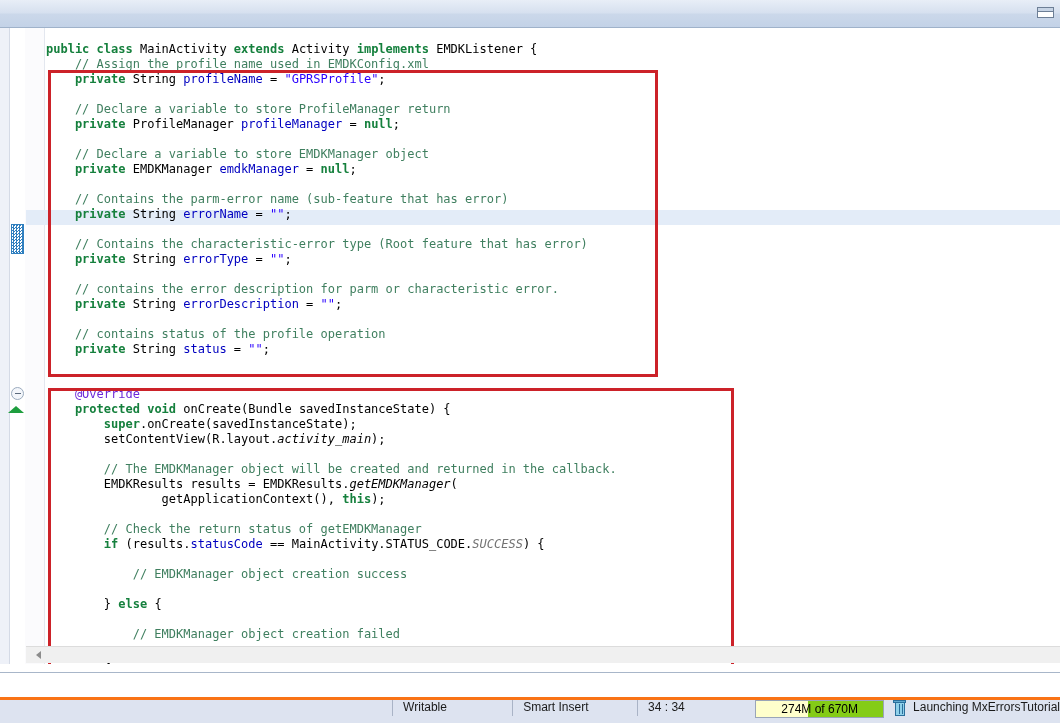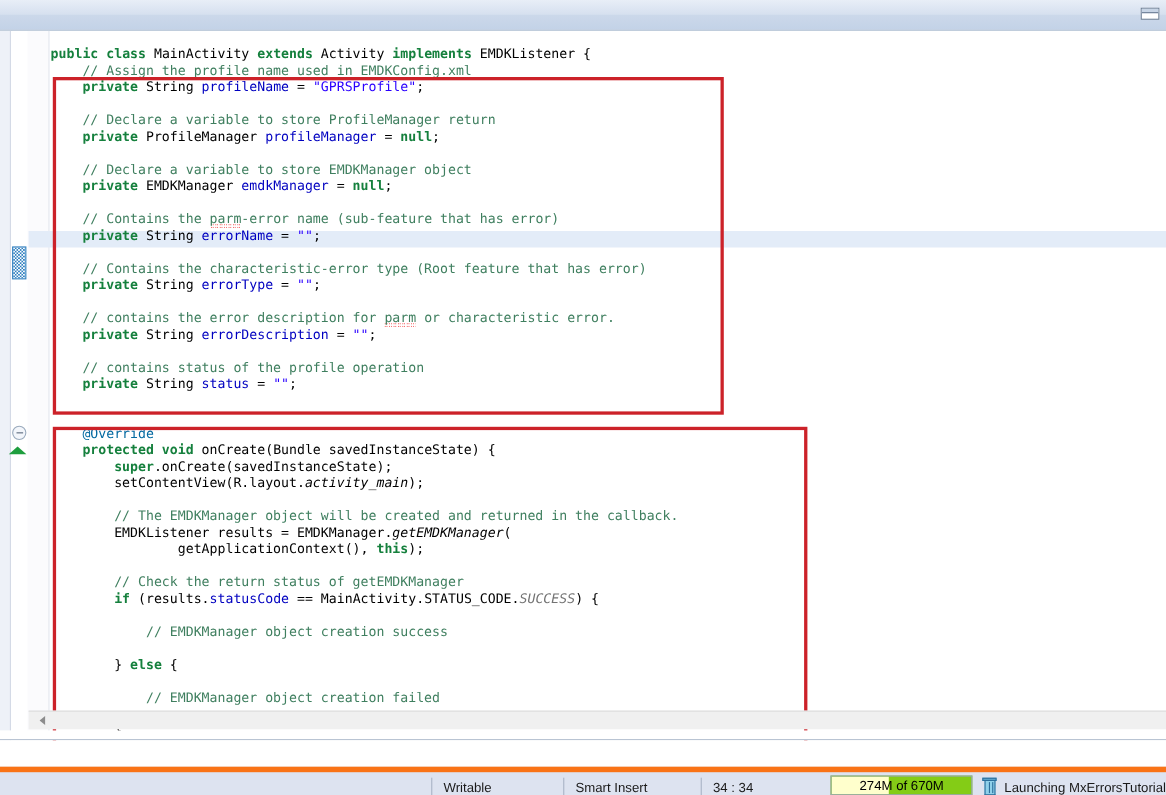--- a/index.html
+++ b/index.html
@@ -207,21 +207,21 @@
     line-height: 15px;
     white-space: pre;
     color: #000000;
   }
   .code .kw   { color: #15803d; font-weight: bold; }
   .code .cmt  { color: #3f7f5f; }
   .code .str  { color: #2a00ff; }
   .code .fld  { color: #0000c0; }
   .code .ital { font-style: italic; }
   .code .fldi { color: #737373; font-style: italic; margin-top: 12px; }
-  .code .ann  { color: #0369a1; margin-top: 16px; }
+  .code .ann  { color: #6d28d9; margin-top: 16px; }
   .code .sq   {
      background-image: linear-gradient(45deg, transparent 45%, #e00 45%, #e00 55%, transparent 55%),
                        linear-gradient(-45deg, transparent 45%, #e00 45%, #e00 55%, transparent 55%);
      background-size: 4px 3px;
      background-repeat: repeat-x;
      background-position: 0 100%;
      padding-bottom: 1px;
   }
 
   
@@ -259,24 +259,24 @@
     border-bottom: 1px solid #a8b6c9;
     box-sizing: border-box;
   }
 
   
   .statusbar {
     position: absolute;
     left: 0; top: 697px;
     width: 1060px; height: 26px;
     background: #dde3f0;
-    border-top: 5px solid #f97316;
+    border-top: 3px solid #f97316;
     box-sizing: border-box;
     display: flex;
-    align-items: flex-end;
+    align-items: flex-start;
     font-size: 12px;
     color: #1a1a1a;
   }
   .sb-sep {
     width: 1px; height: 16px;
     background: #a9b3c6;
     flex: 0 0 1px;
   }
   .sb-cell {
     padding: 0 10px;
@@ -394,21 +394,21 @@
 <span class="cmt">    // contains status of the profile operation</span>
 <span class="kw">    private </span><span>String </span><span class="fld">status </span><span>= </span><span class="str">""</span><span>;</span>
 
 
 <span class="ann">    @Override</span>
 <span class="kw">    protected </span><span class="kw">void </span><span>onCreate(Bundle savedInstanceState) {</span>
 <span class="kw">        super</span><span>.onCreate(savedInstanceState);</span>
 <span>        setContentView(R.layout.</span><span class="ital">activity_main</span><span>);</span>
 
 <span class="cmt">        // The EMDKManager object will be created and returned in the callback.</span>
-<span>        EMDKListener results = EMDKManager.</span><span class="ital">getEMDKManager</span><span>(</span>
+<span>        EMDKResults results = EMDKResults.</span><span class="ital">getEMDKManager</span><span>(</span>
 <span>                getApplicationContext(), </span><span class="kw">this</span><span>);</span>
 
 <span class="cmt">        // Check the return status of getEMDKManager</span>
 <span class="kw">        if </span><span>(results.</span><span class="fld">statusCode </span><span>== MainActivity.STATUS_CODE.</span><span class="fldi">SUCCESS</span><span>) {</span>
 
 <span class="cmt">            // EMDKManager object creation success</span>
 
 <span>        } </span><span class="kw">else </span><span>{</span>
 
 <span class="cmt">            // EMDKManager object creation failed</span>

